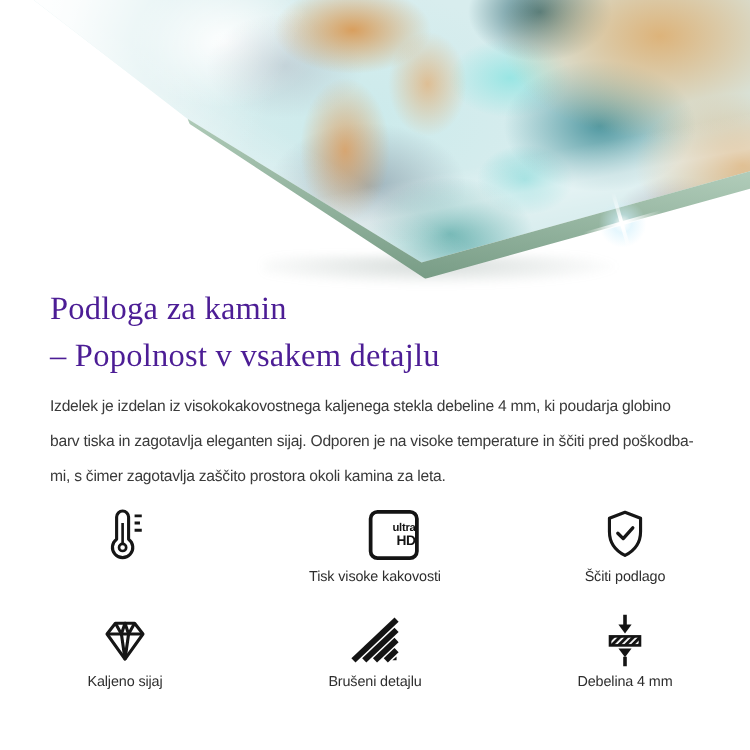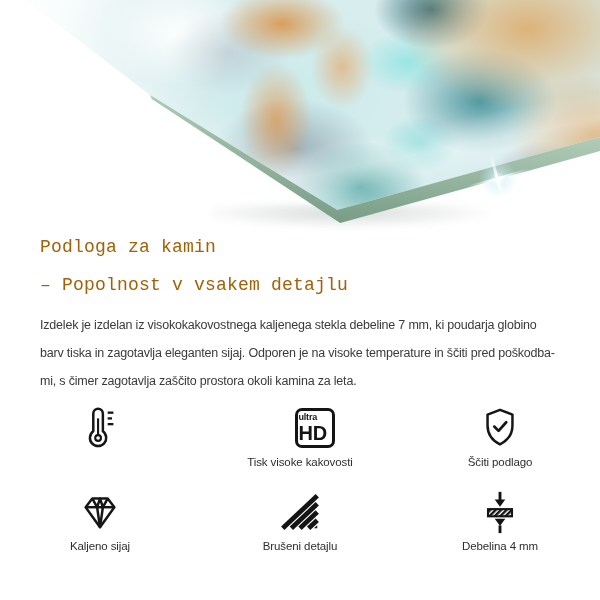--- a/index.html
+++ b/index.html
@@ -44,37 +44,37 @@
   .sparkle{position:absolute;left:466px;top:147px;width:64px;height:64px;
     background:radial-gradient(circle at 50% 50%, rgba(255,255,255,0.95) 0%, rgba(208,240,252,0.55) 16%, rgba(208,240,252,0) 42%);}
   .sparkle::before{content:"";position:absolute;left:0;top:30px;width:64px;height:3px;
     background:linear-gradient(90deg, rgba(255,255,255,0) 0%, #fff 46%, #fff 54%, rgba(255,255,255,0) 100%);
     transform:rotate(-16deg);}
   .sparkle::after{content:"";position:absolute;left:30px;top:6px;width:3px;height:52px;
     background:linear-gradient(180deg, rgba(255,255,255,0) 0%, #fff 46%, #fff 54%, rgba(255,255,255,0) 100%);
     transform:rotate(-16deg);}
 
   
-  .heading{position:absolute;left:40px;top:228px;font-family:Liberation Mono, monospace;
-    font-size:18px;line-height:38px;color:#a16207;font-weight:400;letter-spacing:0.2px;}
+  .heading{position:absolute;left:40px;top:228px;font-family:Liberation Serif, serif;
+    font-size:26px;line-height:38px;color:#4c1d95;font-weight:400;letter-spacing:0.2px;}
   .desc{position:absolute;left:40px;top:311px;width:545px;font-size:12.5px;
     letter-spacing:-0.2px;line-height:28px;color:#3a3a3a;}
   .desc div{white-space:nowrap;}
 
   
   .features{position:absolute;left:0;top:398px;width:600px;display:grid;
     grid-template-columns:repeat(3,1fr);grid-auto-rows:84px;justify-items:center;}
   .feature{display:flex;flex-direction:column;align-items:center;padding-top:6px;}
   .icon-box{height:48px;display:flex;align-items:center;justify-content:center;}
   .feature-label{margin-top:4px;font-size:11.5px;letter-spacing:-0.1px;color:#2e2e2e;}
   .icon-svg{stroke:#161616;fill:none;stroke-width:2.6;}
   .uhd{width:34px;height:34px;border:3px solid #141414;border-radius:7px;
-    display:flex;flex-direction:column;align-items:flex-start;justify-content:center;line-height:1;color:#141414;margin-left:31px;}
+    display:flex;flex-direction:column;align-items:flex-end;justify-content:center;line-height:1;color:#141414;margin-left:31px;}
   .uhd .t1{font-size:9px;font-weight:700;letter-spacing:-0.2px;}
-  .uhd .t2{font-size:20px;font-weight:800;letter-spacing:-0.3px;margin-top:1px;}
+  .uhd .t2{font-size:11px;font-weight:800;letter-spacing:-0.3px;margin-top:1px;}
 </style>
 </head>
 <body>
 
 <div class="screen">
 
   <div class="hero">
     <div class="corner-shadow"></div>
     <div class="panel">
       <div class="art"></div>
@@ -84,21 +84,21 @@
     <div class="panel-side"></div>
     <div class="sparkle"></div>
   </div>
 
   <h1 class="heading" style="margin:0;">
     <div>Podloga za kamin</div>
     <div>– Popolnost v vsakem detajlu</div>
   </h1>
 
   <div class="desc">
-    <div>Izdelek je izdelan iz visokokakovostnega kaljenega stekla debeline 7 mm, ki poudarja globino</div>
+    <div>Izdelek je izdelan iz visokokakovostnega kaljenega stekla debeline 4 mm, ki poudarja globino</div>
     <div>barv tiska in zagotavlja eleganten sijaj. Odporen je na visoke temperature in ščiti pred poškodba-</div>
     <div>mi, s čimer zagotavlja zaščito prostora okoli kamina za leta.</div>
   </div>
 
   <div class="features">
 
     <div class="feature">
       <div class="icon-box">
         <svg class="icon-svg" width="46" height="46" viewBox="0 0 48 48">
           <path d="M17 9 a5 5 0 0 1 10 0 v18.5 a8.5 8.5 0 1 1 -10 0 Z" stroke-linejoin="round"></path>

